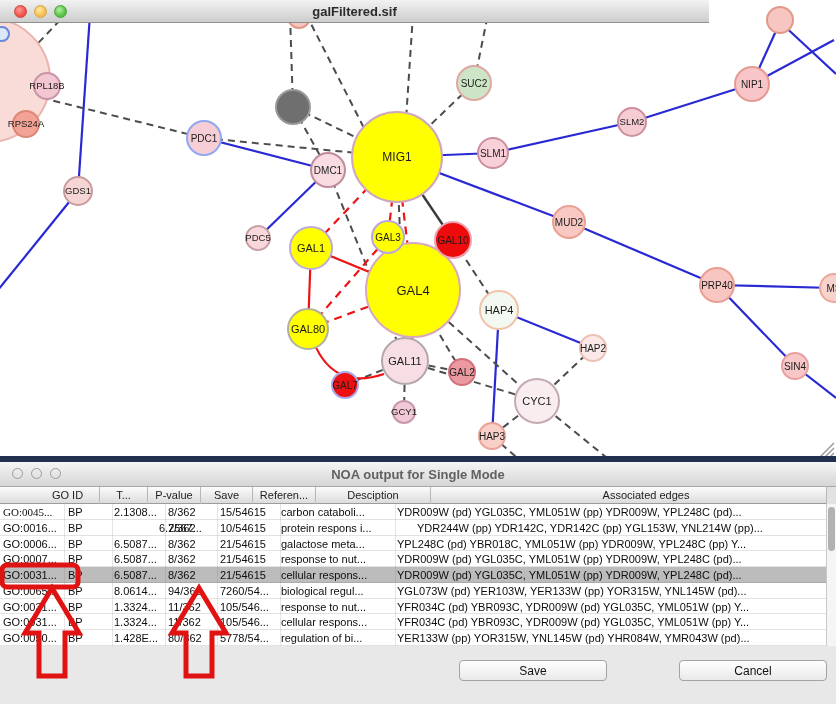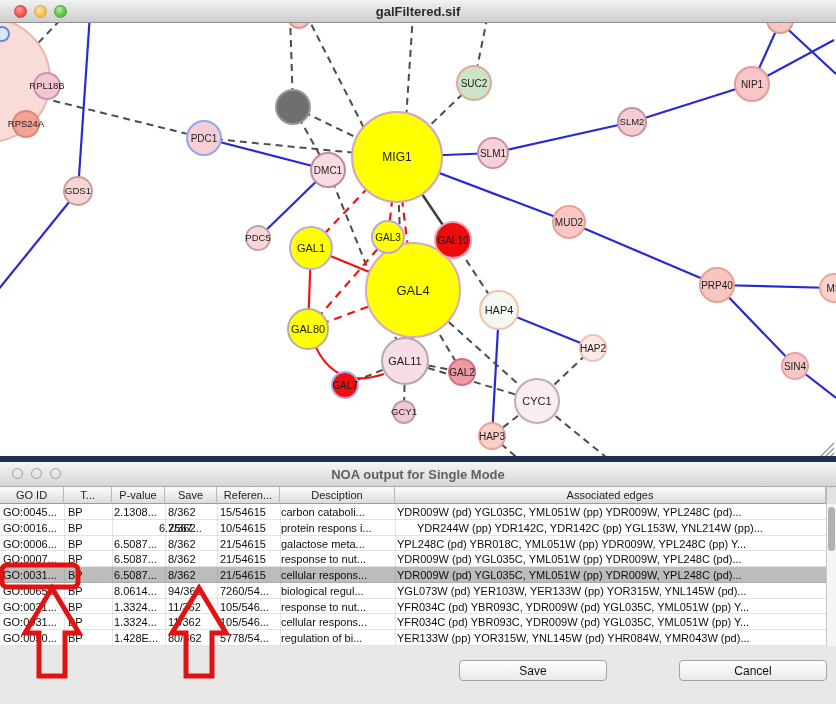--- a/index.html
+++ b/index.html
@@ -2,21 +2,21 @@
 <html><head>
 <meta charset="utf-8">
 <style>
   html,body{margin:0;padding:0;}
   body{width:836px;height:704px;position:relative;overflow:hidden;background:#fff;
        font-family:"Liberation Sans",sans-serif;}
 
   
   .net-window{position:absolute;left:0;top:0;width:836px;height:456px;background:#fff;overflow:hidden;}
   #net{position:absolute;left:0;top:0;z-index:1;}
-  .titlebar{position:absolute;left:0;top:0;width:836px;height:22px;z-index:5;
+  .titlebar{position:absolute;left:0;top:0;width:709px;height:22px;z-index:5;
             background:linear-gradient(#f2f2f2,#cdcdcd);border-bottom:1px solid #8f8f8f;
             display:flex;align-items:center;justify-content:center;
             font-size:13px;font-weight:bold;color:#2b2b2b;}
   .lights{position:absolute;left:14px;top:4.5px;display:flex;gap:7px;}
   .light{width:13px;height:13px;border-radius:50%;box-sizing:border-box;}
   .light.red{background:radial-gradient(circle at 40% 35%,#ff9d95,#ef5348 60%);border:1px solid #ce4237;}
   .light.yellow{background:radial-gradient(circle at 40% 35%,#ffe9a8,#f5bd4f 60%);border:1px solid #d9a43c;}
   .light.green{background:radial-gradient(circle at 40% 35%,#b6f0a2,#58c244 60%);border:1px solid #47a336;}
   .node-label{fill:#1c1c1c;pointer-events:none;}
   .e-blue{stroke:#2929d4;stroke-width:2.2;fill:none;}
@@ -33,21 +33,21 @@
   .noa-window{position:absolute;left:0;top:462px;width:836px;height:242px;background:#e8e8e8;z-index:11;}
   .noa-titlebar{position:absolute;left:0;top:0;width:836px;height:25px;
                 background:linear-gradient(#f5f5f5,#d6d6d6);border-bottom:1px solid #a8a8a8;
                 display:flex;align-items:center;justify-content:center;box-sizing:border-box;
                 font-size:13px;font-weight:bold;color:#616161;}
   .noa-lights{position:absolute;left:12px;top:6px;display:flex;gap:8px;}
   .hollow{width:11px;height:11px;border:1.5px solid #9b9b9b;border-radius:50%;background:transparent;box-sizing:border-box;}
   .thead{position:absolute;left:0;top:25px;width:836px;height:17px;
          background:linear-gradient(#fcfcfc,#dcdcdc);border-bottom:1px solid #9c9c9c;box-sizing:border-box;}
   .th-cell{position:absolute;top:0;height:18px;line-height:16px;font-size:11px;color:#1d1d1d;
-           text-align:center;border-right:1px solid #b8b8b8;box-sizing:border-box;overflow:hidden;white-space:nowrap;}
+           text-align:center;border-right:1px solid #b8b8b8;box-sizing:border-box;overflow:hidden;white-space:nowrap;margin-left:36px;}
   .th-corner{position:absolute;left:826px;top:25px;width:10px;height:17px;background:#e2e2e2;
              border-left:1px solid #b8b8b8;box-sizing:border-box;}
   .tbody{position:absolute;left:0;top:42px;width:826px;height:142px;background:#fff;overflow:hidden;}
   .t-row{position:absolute;left:0;width:826px;height:15.78px;box-sizing:border-box;
          border-bottom:1px solid #e3e3e3;font-size:11px;color:#0d0d0d;white-space:nowrap;}
   .t-row.selected{background:#bcbcbc;border-bottom:1px solid #ababab;}
   .t-cell{position:absolute;top:1px;line-height:14px;overflow:hidden;}
   .vline{position:absolute;top:42px;height:142px;width:1px;background:rgba(110,110,110,.18);z-index:12;}
   .scrollbar{position:absolute;left:826px;top:42px;width:10px;height:142px;background:#f5f5f5;
              border-left:1px solid #c9c9c9;box-sizing:border-box;}
@@ -212,21 +212,21 @@
       <div class="th-cell" style="left: 112px; width: 53px;">P-value</div>
       <div class="th-cell" style="left: 165px; width: 52px;">Save</div>
       <div class="th-cell" style="left: 217px; width: 63px;">Referen...</div>
       <div class="th-cell" style="left: 280px; width: 115px;">Desciption</div>
       <div class="th-cell" style="left: 395px; width: 431px;">Associated edges</div>
     </div>
   <div class="th-corner"></div>
 
   <div class="tbody" id="tbody">
       <div class="t-row" style="top: 0px;">
-        <span class="t-cell" style="left: 3px;">GO:0045...</span>
+        <span class="t-cell" style="left: 3px; font-family: Liberation Serif, serif;">GO:0045...</span>
         <span class="t-cell" style="left: 68px;">BP</span>
         <span class="t-cell" style="left: 114px;">2.1308...</span>
         <span class="t-cell" style="left: 168px;">8/362</span>
         <span class="t-cell" style="left: 220px;">15/54615</span>
         <span class="t-cell" style="left: 281px;">carbon cataboli...</span>
         <span class="t-cell" style="left: 397px;">YDR009W (pd) YGL035C, YML051W (pp) YDR009W, YPL248C (pd)...</span>
       </div>
       <div class="t-row" style="top: 15.78px;">
         <span class="t-cell" style="left: 3px;">GO:0016...</span>
         <span class="t-cell" style="left: 68px;">BP</span>

